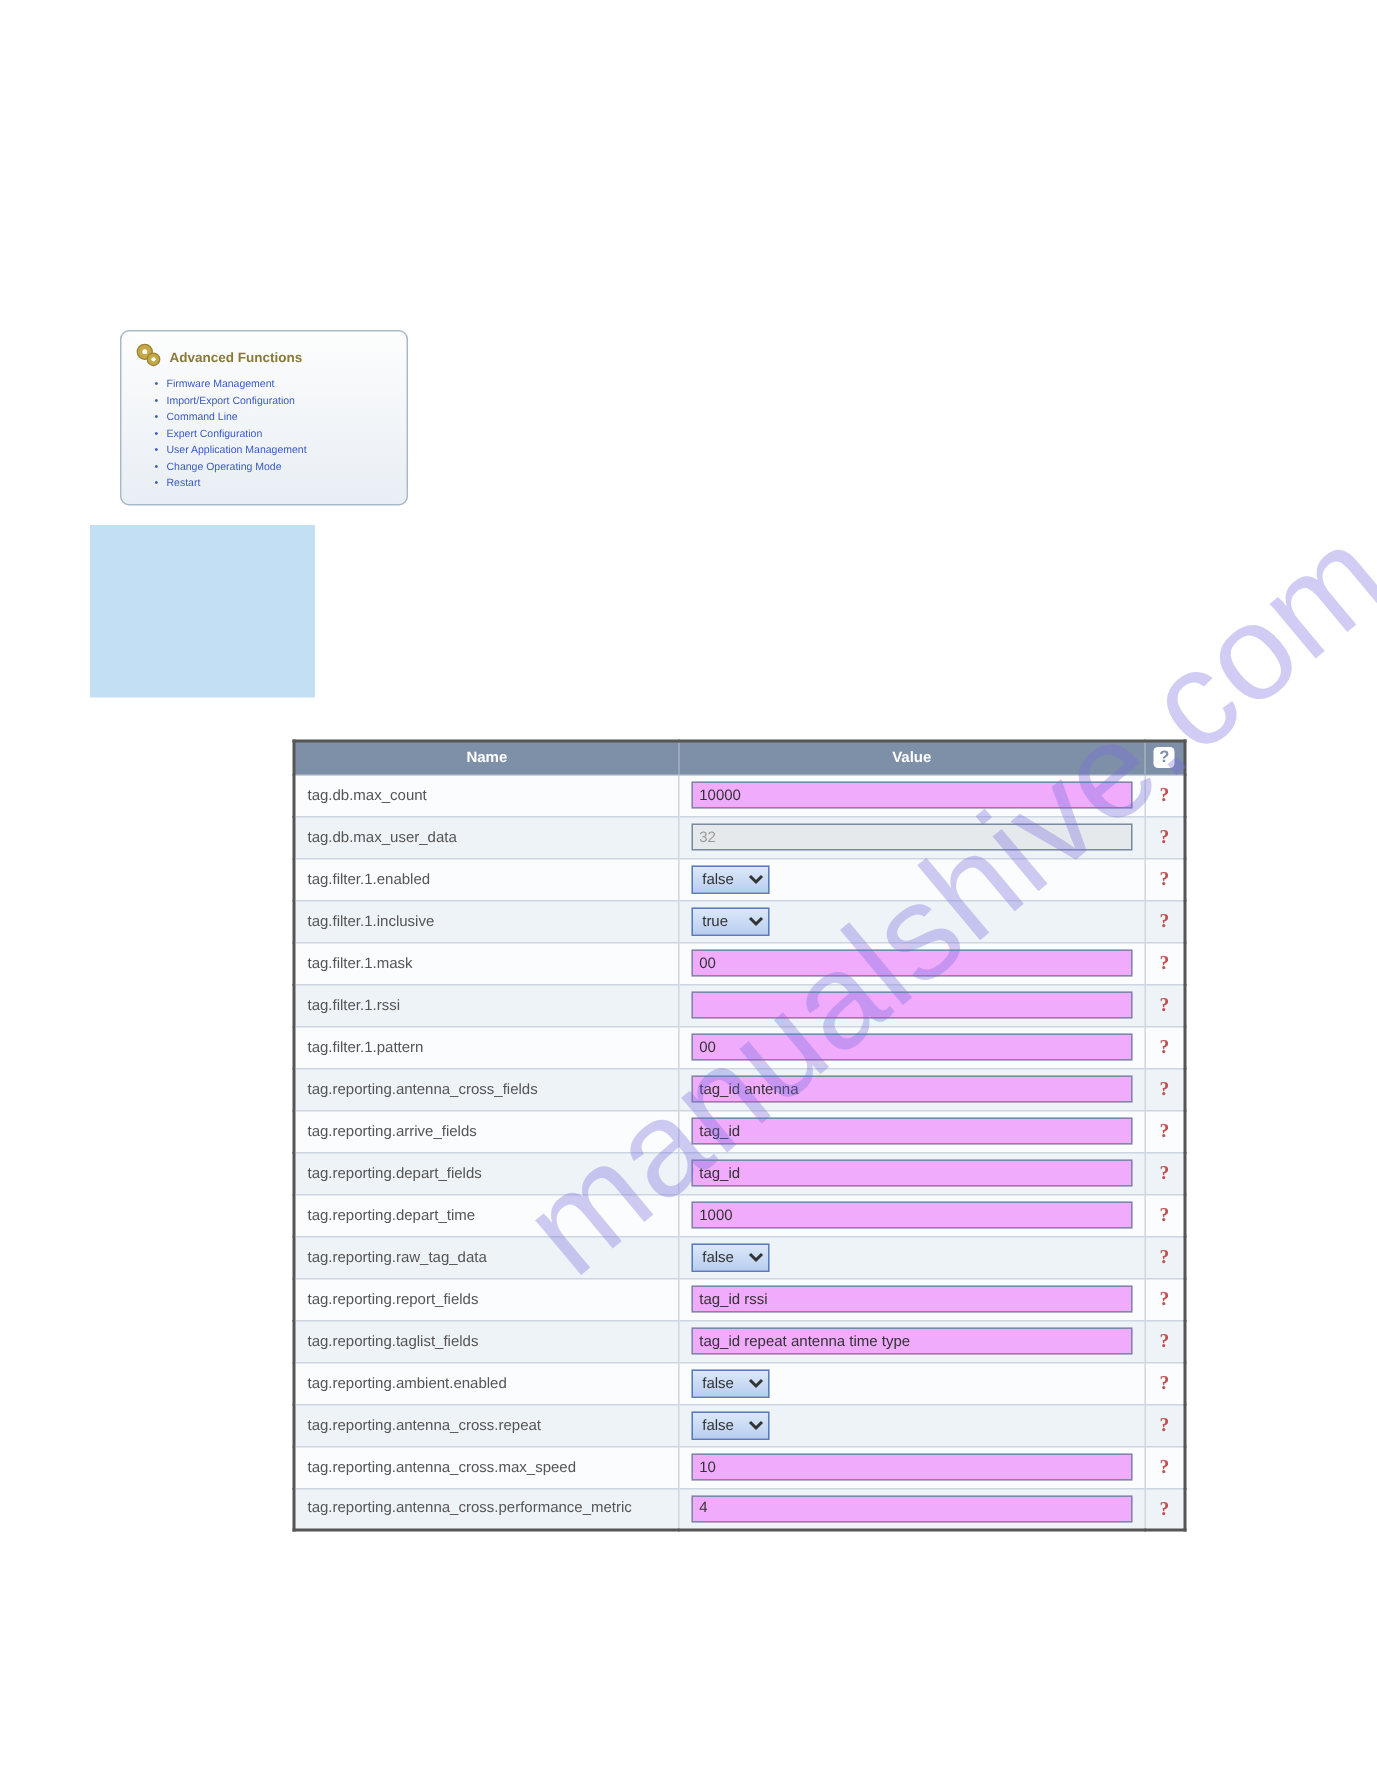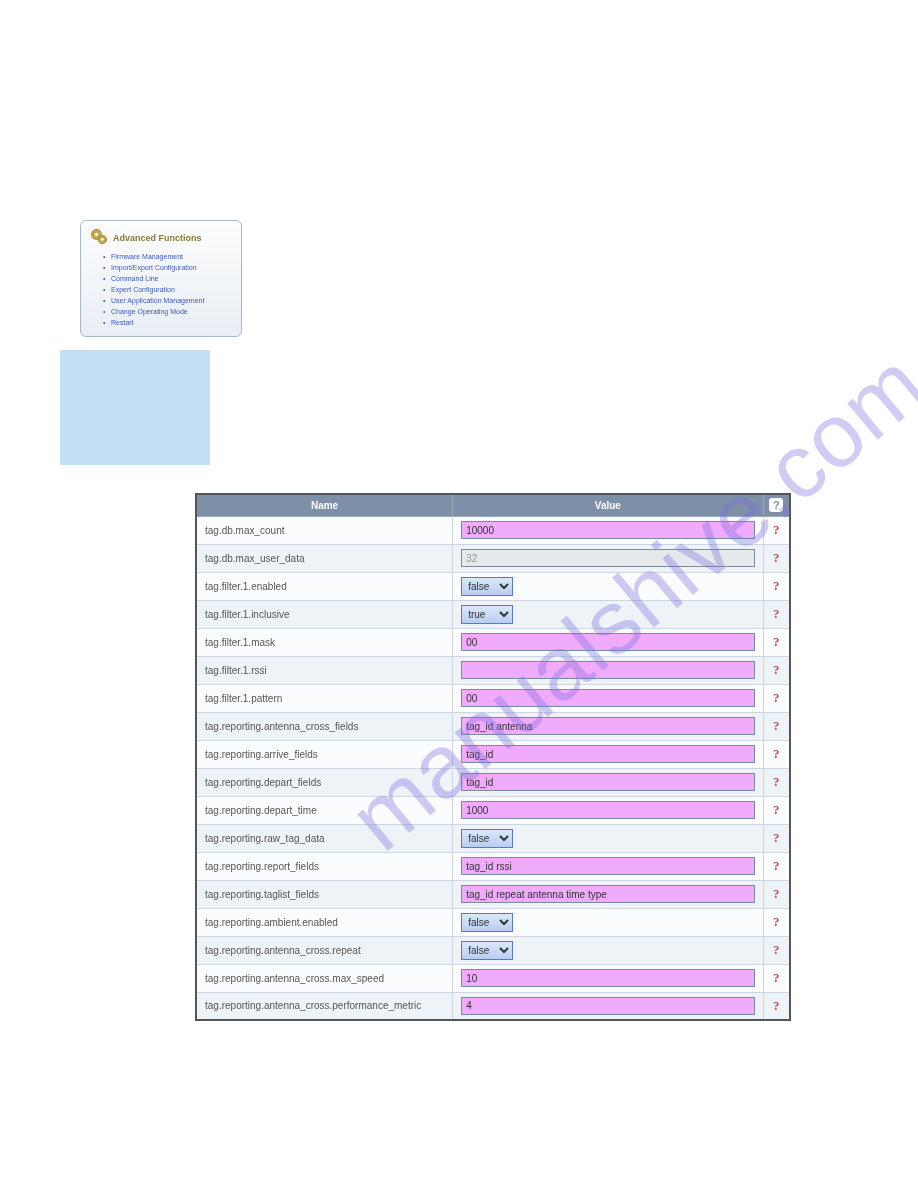--- a/index.html
+++ b/index.html
@@ -19,21 +19,21 @@
     pointer-events: none;
     z-index: 5;
     left: 280px;
     top: 550px;
     letter-spacing: 1px;
   }
   .sidebar-card {
     position: absolute;
     left: 80px;
     top: 220px;
-    width: 162px;
+    width: 192px;
     border: 1px solid #a8b8c8;
     border-radius: 6px;
     background: linear-gradient(#fdfdfd, #e8eef4);
     padding: 6px 8px 8px 8px;
     font-size: 8px;
   }
   .sidebar-header {
     display: flex;
     align-items: center;
     gap: 4px;

